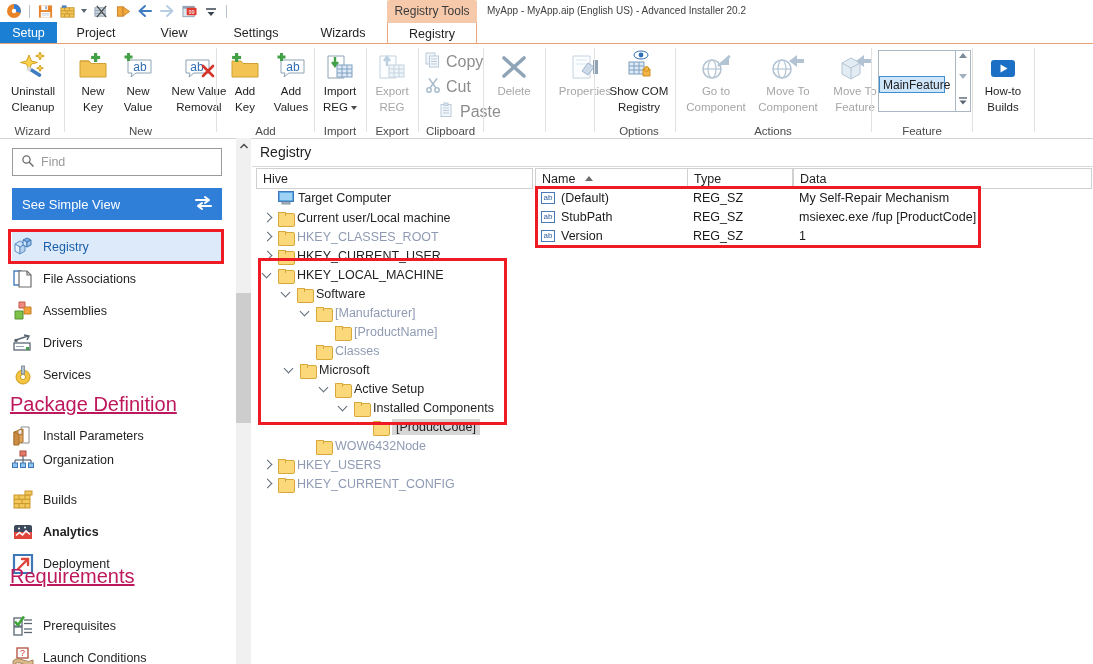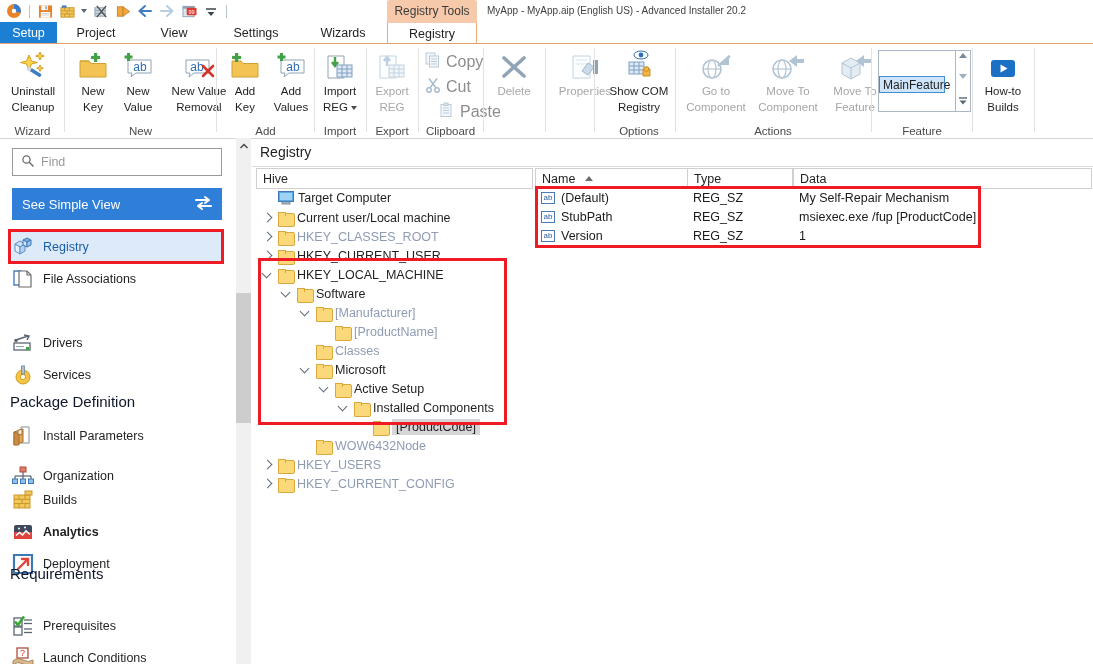--- a/index.html
+++ b/index.html
@@ -118,21 +118,21 @@
   }
 
   .sb-item {
     position:absolute; left:12px; width:210px; height:30px;
     display:flex; align-items:center; gap:9px; font-size:12.5px; color:#1f1f1f;
   }
   .sb-item.selected { background:#dceafa; }
   .sb-item.selected .sb-lbl { color:#1b5fa8; }
   .sb-item.bold .sb-lbl { font-weight:bold; }
   .sb-head {
-    position:absolute; left:10px; font-size:15px; color:#0f172a; font-weight:normal;
+    position:absolute; left:10px; font-size:20px; color:#be185d; font-weight:normal;text-decoration:underline;
   }
   .sb-ico { width:22px; height:22px; position:relative; flex:0 0 22px; }
 
   .sb-scroll-track {
     position:absolute; left:236px; top:138px; width:15px; height:526px; background:#f0f0f0;
   }
   .sb-scroll-thumb {
     position:absolute; left:236px; top:293px; width:15px; height:130px; background:#cdcdcd;
   }
   .sb-scroll-up {
@@ -643,20 +643,30 @@
       <span class="sb-ico">
         <svg width="22" height="22" viewBox="0 0 22 22">
           <path d="M2 3 L9 3 L9 17 L2 17 Z" fill="#ffffff" stroke="#4a7fbf" stroke-width="1.4"></path>
           <path d="M7 3 L15 3 L19 7 L19 19 L7 19 Z" fill="#ffffff" stroke="#6d6d6d" stroke-width="1.2"></path>
           <path d="M15 3 L15 7 L19 7" fill="none" stroke="#6d6d6d" stroke-width="1.2"></path>
         </svg>
       </span>
       <span class="sb-lbl">File Associations</span>
     </div>
 
+    <div class="sb-item" style="top:156px;">
+      <span class="sb-ico">
+        <svg width="22" height="22" viewBox="0 0 22 22">
+          <path d="M7 2 L13 2 L13 8 L7 8 Z" fill="#ef8a7e" stroke="#c5554a"></path>
+          <path d="M12 7 L19 7 L19 14 L12 14 Z" fill="#f2a23b" stroke="#c57d22"></path>
+          <path d="M3 11 L11 11 L11 19 L3 19 Z" fill="#7fc24a" stroke="#579133"></path>
+        </svg>
+      </span>
+      <span class="sb-lbl">Assemblies</span>
+    </div>
 
     <div class="sb-item" style="top:188px;">
       <span class="sb-ico">
         <svg width="22" height="22" viewBox="0 0 22 22">
           <path d="M4 8 L16 4 M12 3 L17 4 L15 8" stroke="#5a6673" stroke-width="1.5" fill="none"></path>
           <circle cx="4" cy="8.5" r="1.8" fill="#5a6673"></circle>
           <rect x="2" y="11" width="16" height="7" fill="#ffffff" stroke="#5a6673" stroke-width="1.3"></rect>
           <line x1="4" y1="14.5" x2="12" y2="14.5" stroke="#8fa3b5"></line>
           <rect x="14" y="15" width="3" height="3" fill="#43a047"></rect>
         </svg>
@@ -682,21 +692,21 @@
         <svg width="22" height="22" viewBox="0 0 22 22">
           <path d="M9 2 L17 2 L17 18 L9 18 Z" fill="#ffffff" stroke="#8d8d8d"></path>
           <path d="M2 7 L11 4 L11 17 L2 20 Z" fill="#e0a55f" stroke="#a8712c"></path>
           <path d="M2 7 L7 9 L7 20 L2 20 Z" fill="#c98c42" stroke="#a8712c"></path>
           <path d="M6 5.2 L6 10 L8 9 L10 10.2 L10 4.2 Z" fill="#f0f0f0" stroke="#a8712c"></path>
         </svg>
       </span>
       <span class="sb-lbl">Install Parameters</span>
     </div>
 
-    <div class="sb-item" style="top:321px;">
+    <div class="sb-item" style="top:305px;">
       <span class="sb-ico">
         <svg width="22" height="22" viewBox="0 0 22 22">
           <rect x="8" y="2" width="6" height="5" fill="#e07b6a" stroke="#b14d3c"></rect>
           <line x1="11" y1="7" x2="11" y2="11" stroke="#5a6673" stroke-width="1.2"></line>
           <line x1="3" y1="11" x2="19" y2="11" stroke="#5a6673" stroke-width="1.2"></line>
           <line x1="3" y1="11" x2="3" y2="14" stroke="#5a6673" stroke-width="1.2"></line>
           <line x1="11" y1="11" x2="11" y2="14" stroke="#5a6673" stroke-width="1.2"></line>
           <line x1="19" y1="11" x2="19" y2="14" stroke="#5a6673" stroke-width="1.2"></line>
           <rect x="0.5" y="14" width="5" height="4.5" fill="#8ec3f0" stroke="#3f78b5"></rect>
           <rect x="8.5" y="14" width="5" height="4.5" fill="#8ec3f0" stroke="#3f78b5"></rect>
@@ -848,21 +858,21 @@
       <div class="tnode muted" style="top:134px;left:79px;">
         <span class="folder"></span>
         <span class="tlbl">[ProductName]</span>
       </div>
 
       <div class="tnode muted" style="top:153px;left:60px;">
         <span class="folder"></span>
         <span class="tlbl">Classes</span>
       </div>
 
-      <div class="tnode" style="top:172px;left:44px;">
+      <div class="tnode" style="top:172px;left:28px;">
         <span class="twist open"></span>
         <span class="folder"></span>
         <span class="tlbl">Microsoft</span>
       </div>
 
       <div class="tnode" style="top:191px;left:63px;">
         <span class="twist open"></span>
         <span class="folder"></span>
         <span class="tlbl">Active Setup</span>
       </div>

